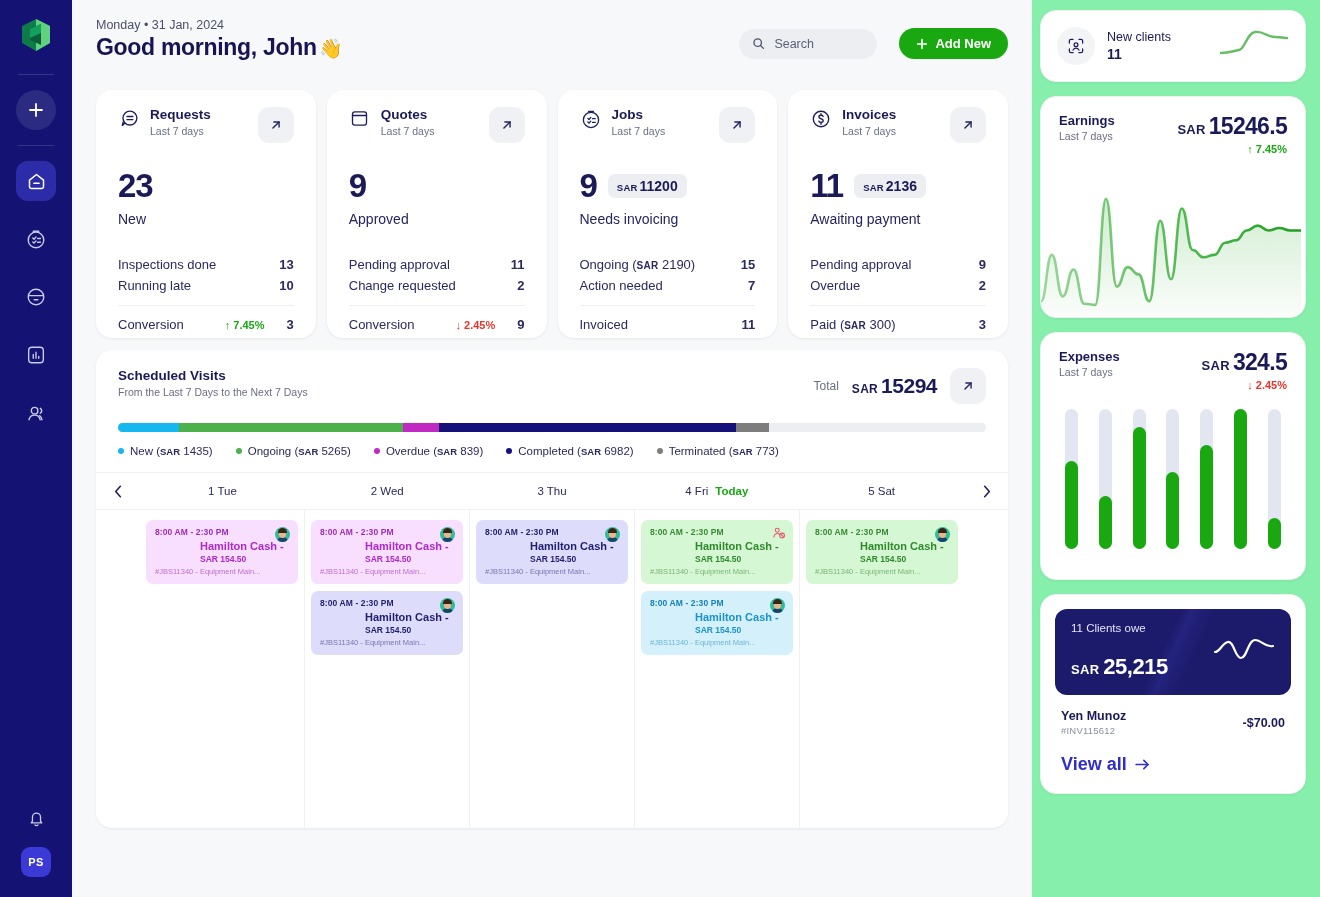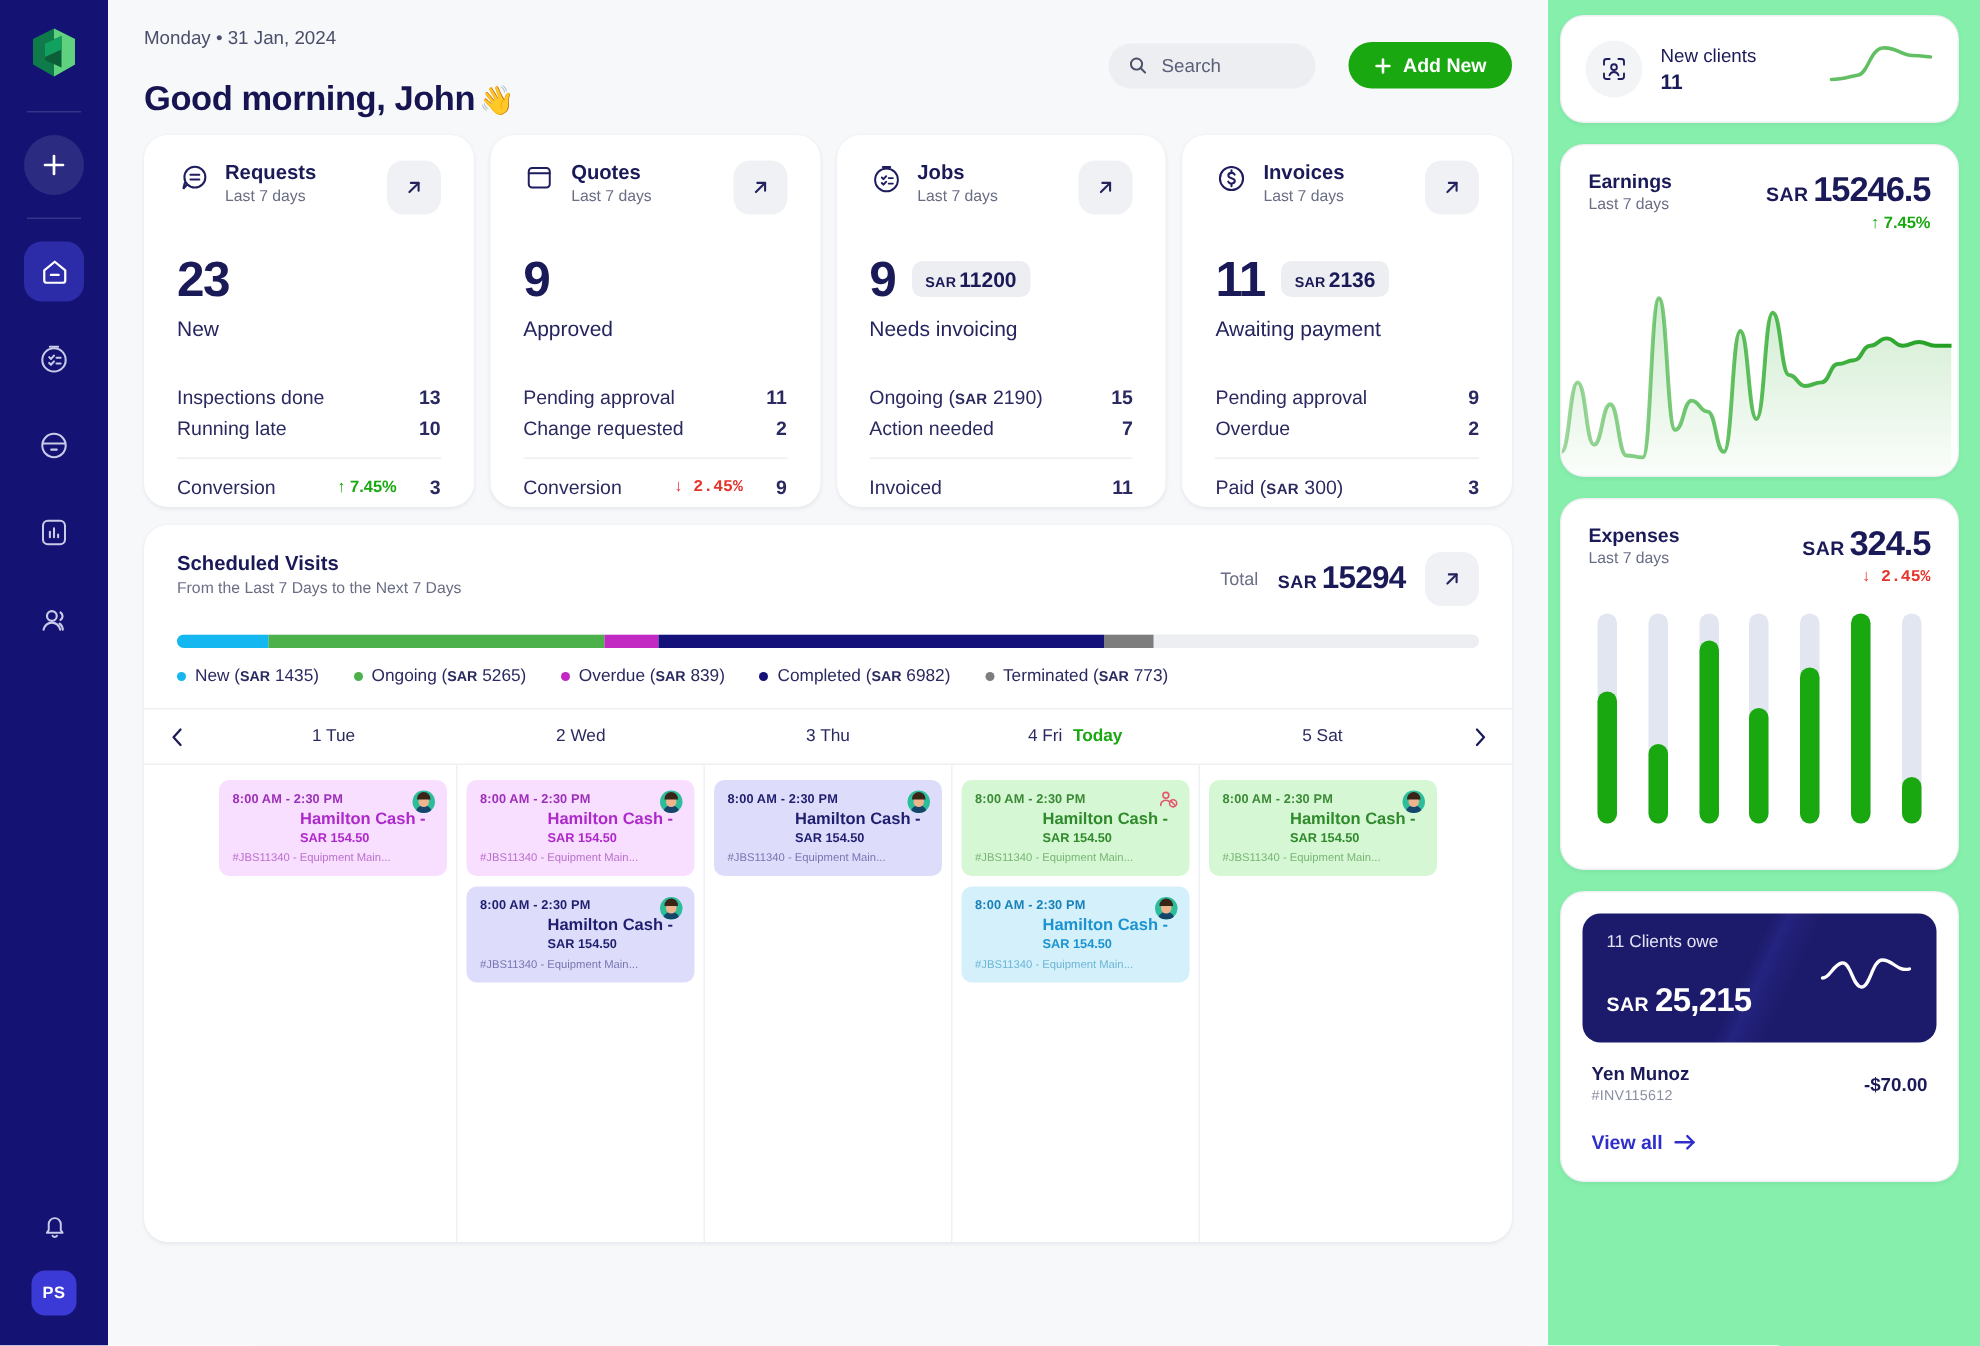--- a/index.html
+++ b/index.html
@@ -36,21 +36,21 @@
   }
 
   
   .main {
     flex: 1; height: 897px; background: #f7f8fa;
     padding: 0 0 0 0; overflow: hidden; position: relative;
   }
   .main-inner { padding: 18px 24px 0 24px; }
 
   .topbar { display: flex; align-items: flex-start; justify-content: space-between; height: 62px; }
-  .greet-date { font-size: 12.5px; color: #4c4f6b; margin-bottom: 20px; }
+  .greet-date { font-size: 12.5px; color: #4c4f6b; margin-bottom: 2px; }
   .greet-title { font-size: 23px; font-weight: bold; color: #161552; letter-spacing: -0.3px; }
   .wave { font-size: 19px; margin-left: 3px; }
   .top-actions { display: flex; align-items: center; gap: 22px; padding-top: 10px; }
   .search {
     width: 138px; height: 30px; border-radius: 16px; background: #eceef1;
     display: flex; align-items: center; gap: 9px; padding: 0 13px;
     font-size: 12.5px; color: #5b5f78; width: 138px;
   }
   .search { width: 138px; }
   .search { width: 138px; }
@@ -90,21 +90,21 @@
   .chip .cur { font-size: 9.5px; font-weight: bold; letter-spacing: .2px; margin-right:2px;}
   .stat-label { font-size: 14px; color: #25245f; margin-top: 9px; }
   .rows { margin-top: 27px; }
   .row { display: flex; align-items: center; justify-content: space-between; font-size: 13px; color: #2a2960; padding: 3px 0; }
   .row .lbl .sm { font-size: 10px; font-weight: bold; letter-spacing:.2px; }
   .row .val { font-weight: bold; font-size: 13px; }
   .rowline { border-top: 1px solid #eceef1; margin: 9px 0 8px; }
   .conv { display: flex; align-items: center; gap: 22px; }
   .delta { font-size: 11px; font-weight: bold; }
   .up { color: #1aa811; }
-  .down { color: #e5342b; font-family: Liberation Mono, monospace; }
+  .down { color: #e5342b; }
 
   
   .sv { background: #fff; border-radius: 16px; margin-top: 12px; box-shadow: 0 1px 3px rgba(20,20,60,0.07); }
   .sv-head { display: flex; align-items: flex-start; justify-content: space-between; padding: 18px 22px 0 22px; }
   .sv-title { font-size: 13.5px; font-weight: bold; color: #1b1a58; }
   .sv-sub { font-size: 10.5px; color: #6a6e85; margin-top: 3px; }
   .sv-total { display: flex; align-items: center; gap: 13px; }
   .sv-total-lbl { font-size: 12px; color: #6a6e85; }
   .sv-total-val { font-size: 21px; font-weight: bold; color: #1b1a58; letter-spacing:-.5px; }
   .sv-total-val .cur { font-size: 12px; letter-spacing:.3px; margin-right:3px; }
@@ -177,21 +177,21 @@
     border-radius: 12px; padding: 13px 16px 15px 16px; color: #fff;
     display: flex; align-items: center; justify-content: space-between;
   }
   .owe-cnt { font-size: 11.5px; color: #e4e4f6; }
   .owe-amt { font-size: 22px; font-weight: bold; margin-top: 20px; letter-spacing:-.5px; }
   .owe-amt .cur { font-size: 13px; margin-right: 4px; letter-spacing: .3px;}
   .owe-row { display: flex; align-items: center; justify-content: space-between; padding: 14px 6px 0 6px; }
   .owe-nm { font-size: 12.5px; font-weight: bold; color: #1b1a58; }
   .owe-inv { font-size: 9.5px; color: #8b8fa3; margin-top: 2px; letter-spacing:.2px;}
   .owe-val { font-size: 12.5px; font-weight: bold; color: #1b1a58; }
-  .viewall { display: flex; align-items: center; gap: 8px; padding: 18px 6px 4px 6px; font-size: 13px; font-weight: bold; color: #2f2ecb; cursor: pointer; }
+  .viewall { display: flex; align-items: center; gap: 8px; padding: 18px 6px 4px 6px; font-size: 18px; font-weight: bold; color: #2f2ecb; cursor: pointer; }
 </style>
 </head>
 <body>
 
 <div class="app">
 
   <div class="rail">
     <div class="logo">
       <svg width="34" height="36" viewBox="0 0 34 36">
         <path d="M17 2 L31 9 L31 26 L17 34 L3 26 L3 9 Z" fill="#0f7a4a"></path>

